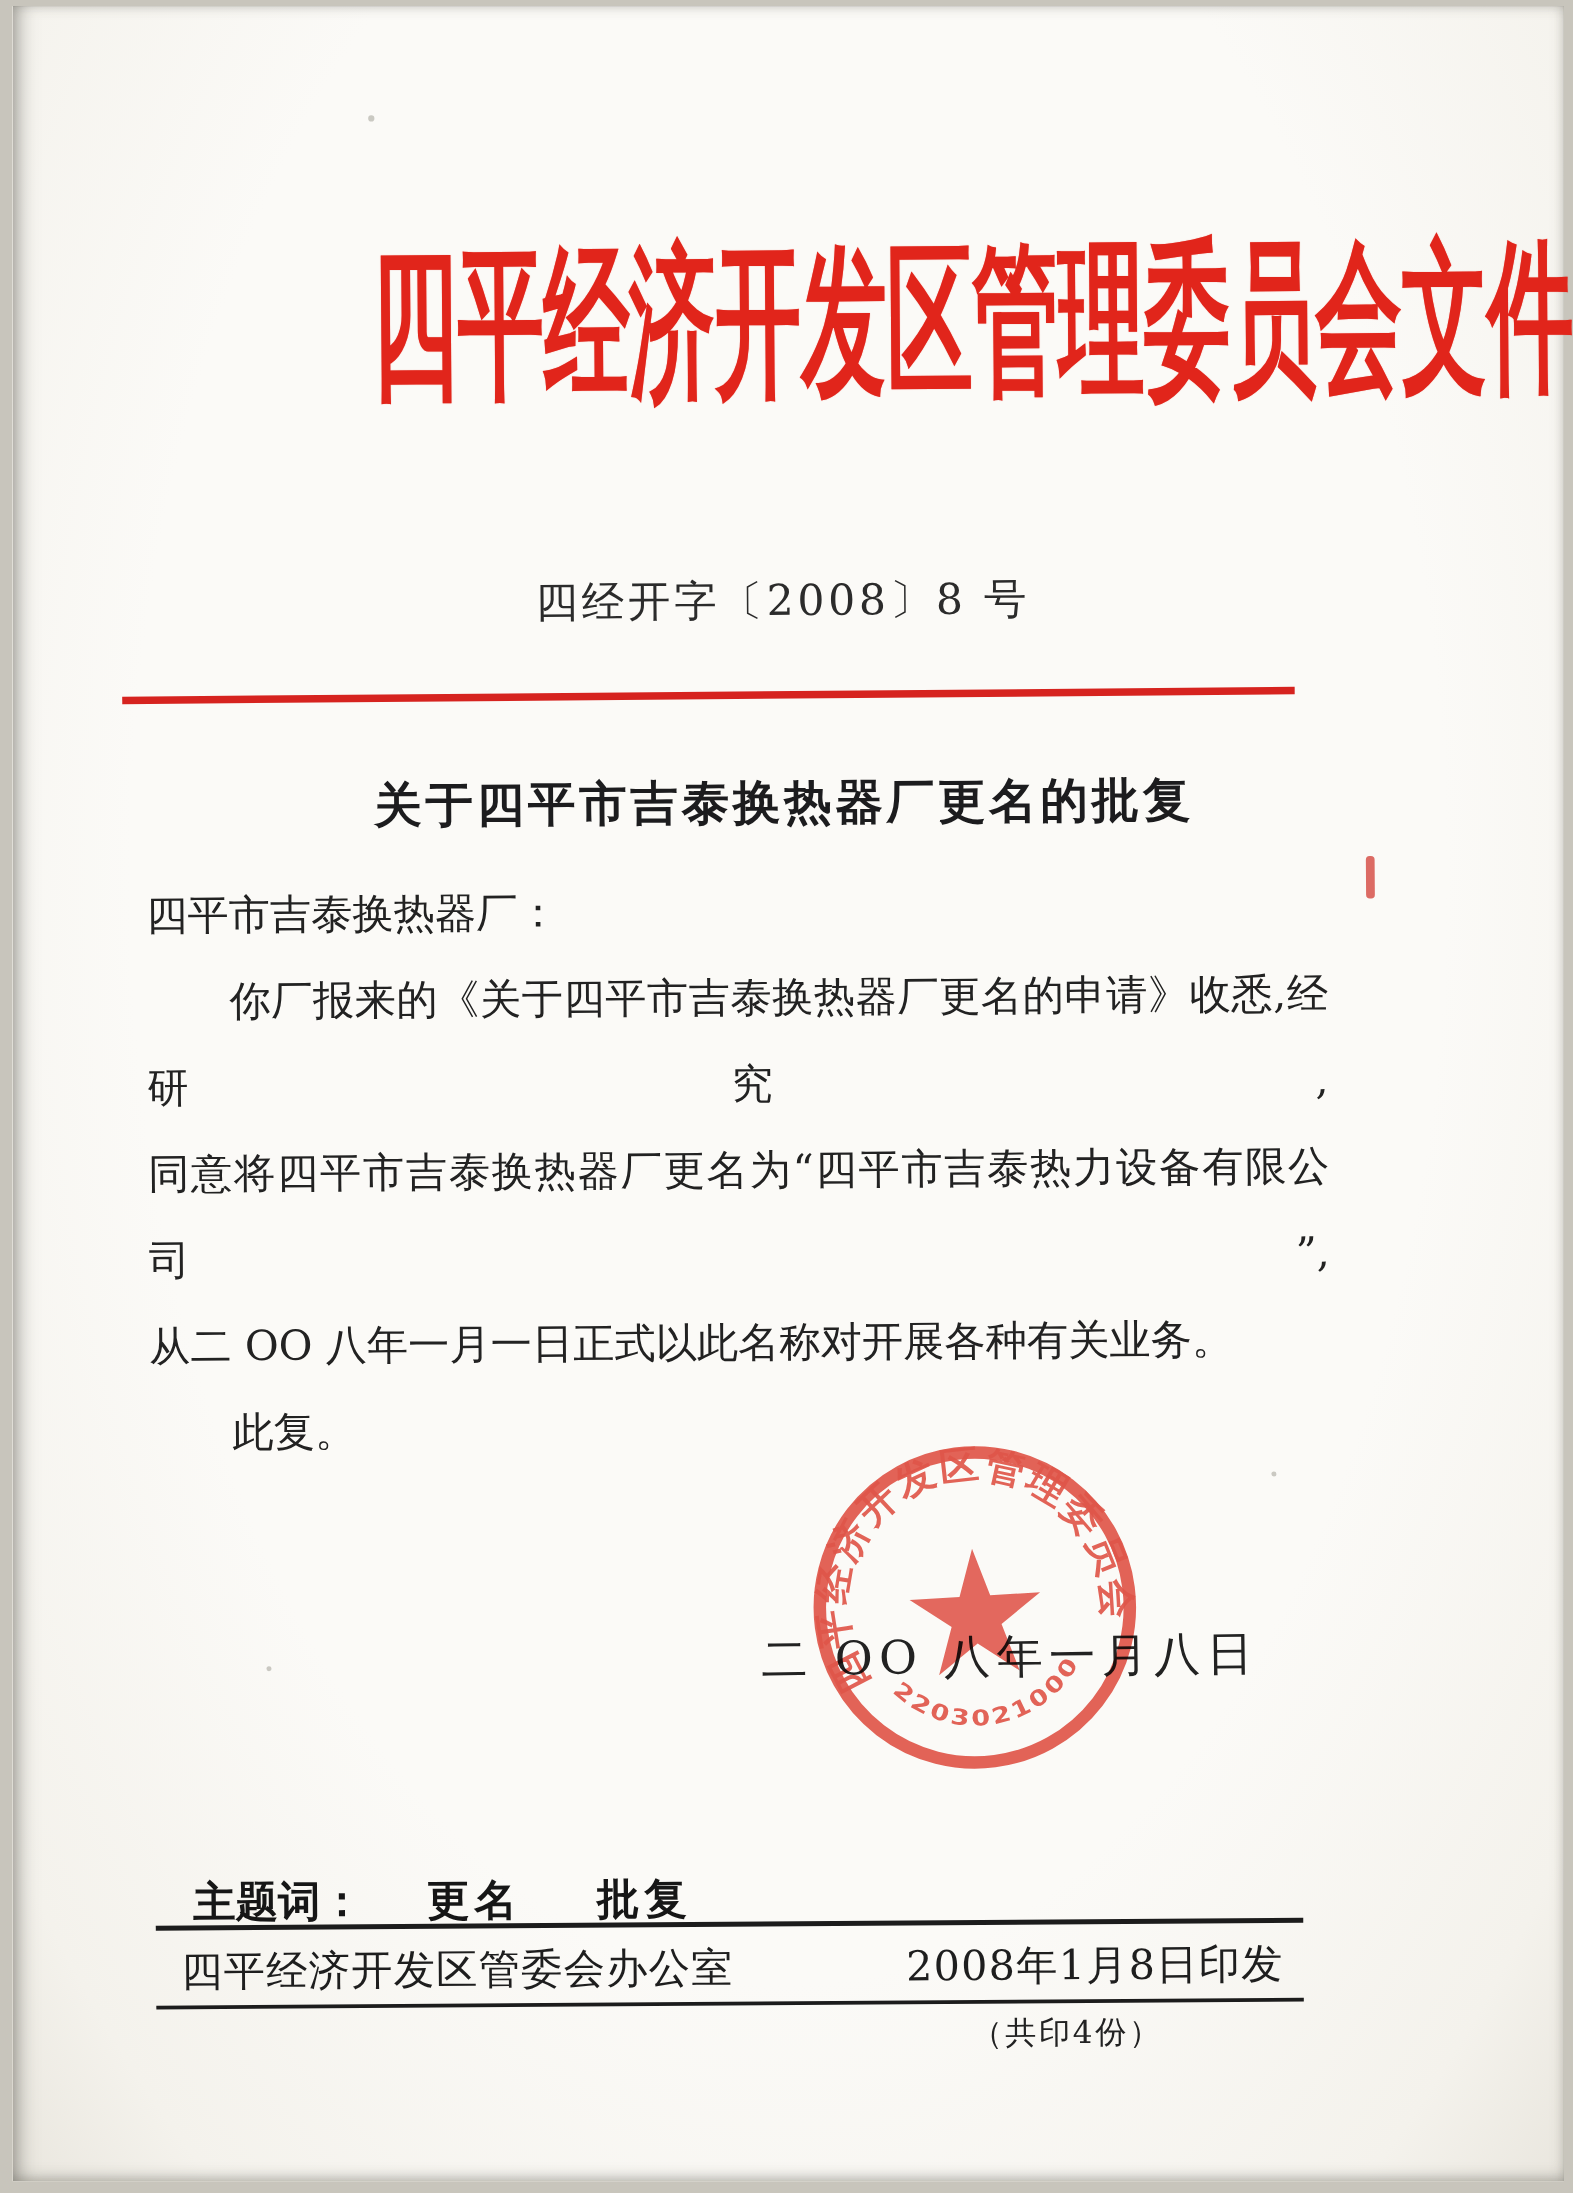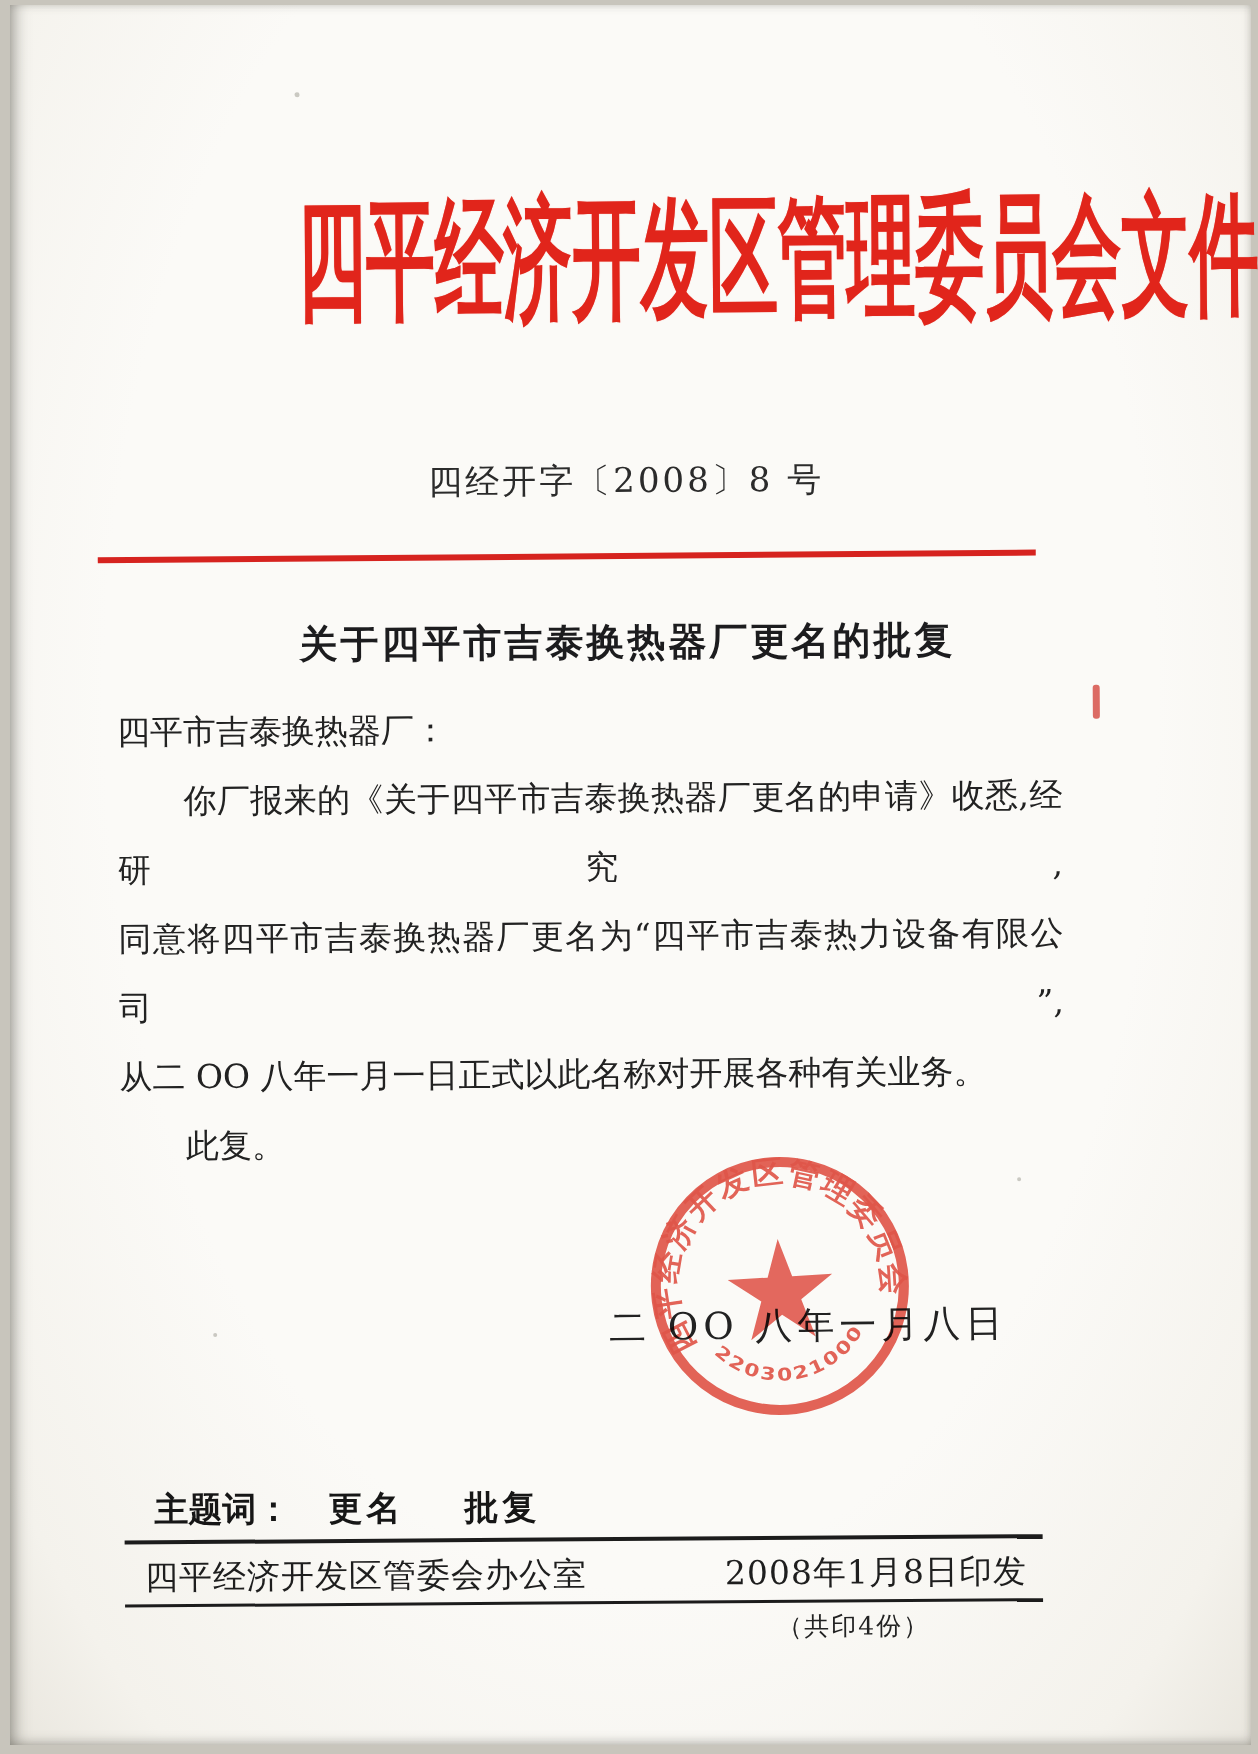--- a/index.html
+++ b/index.html
@@ -69,22 +69,22 @@
     mix-blend-mode:multiply;opacity:.92;
     transform:rotate(-7deg);
   }
   
   .subject-row{
     position:absolute;left:150px;top:1484px;width:900px;
     font-family:"DejaVu Sans","Liberation Sans",sans-serif;
     font-weight:bold;font-size:34px;color:#161616;
     display:flex;align-items:baseline;
   }
-  .subject-term1{margin-left:38px;letter-spacing:4px;}
-  .subject-term2{margin-left:60px;letter-spacing:4px;}
+  .subject-term1{margin-left:51px;letter-spacing:4px;}
+  .subject-term2{margin-left:60px;letter-spacing:4px;margin-top:12px;}
   .black-rule{position:absolute;left:120px;width:918px;height:4px;background:#1c1c1c;}
   .rule-a{top:1537px;}
   .rule-b{top:1601px;height:3px;}
   .footer-row{
     position:absolute;left:140px;top:1552px;width:900px;
     font-size:33px;color:#1e1e1e;
   }
   .issuing-office{position:absolute;left:0;top:0;letter-spacing:1px;}
   .print-date{position:absolute;left:580px;top:0;letter-spacing:1px;}
   .copies-note{

